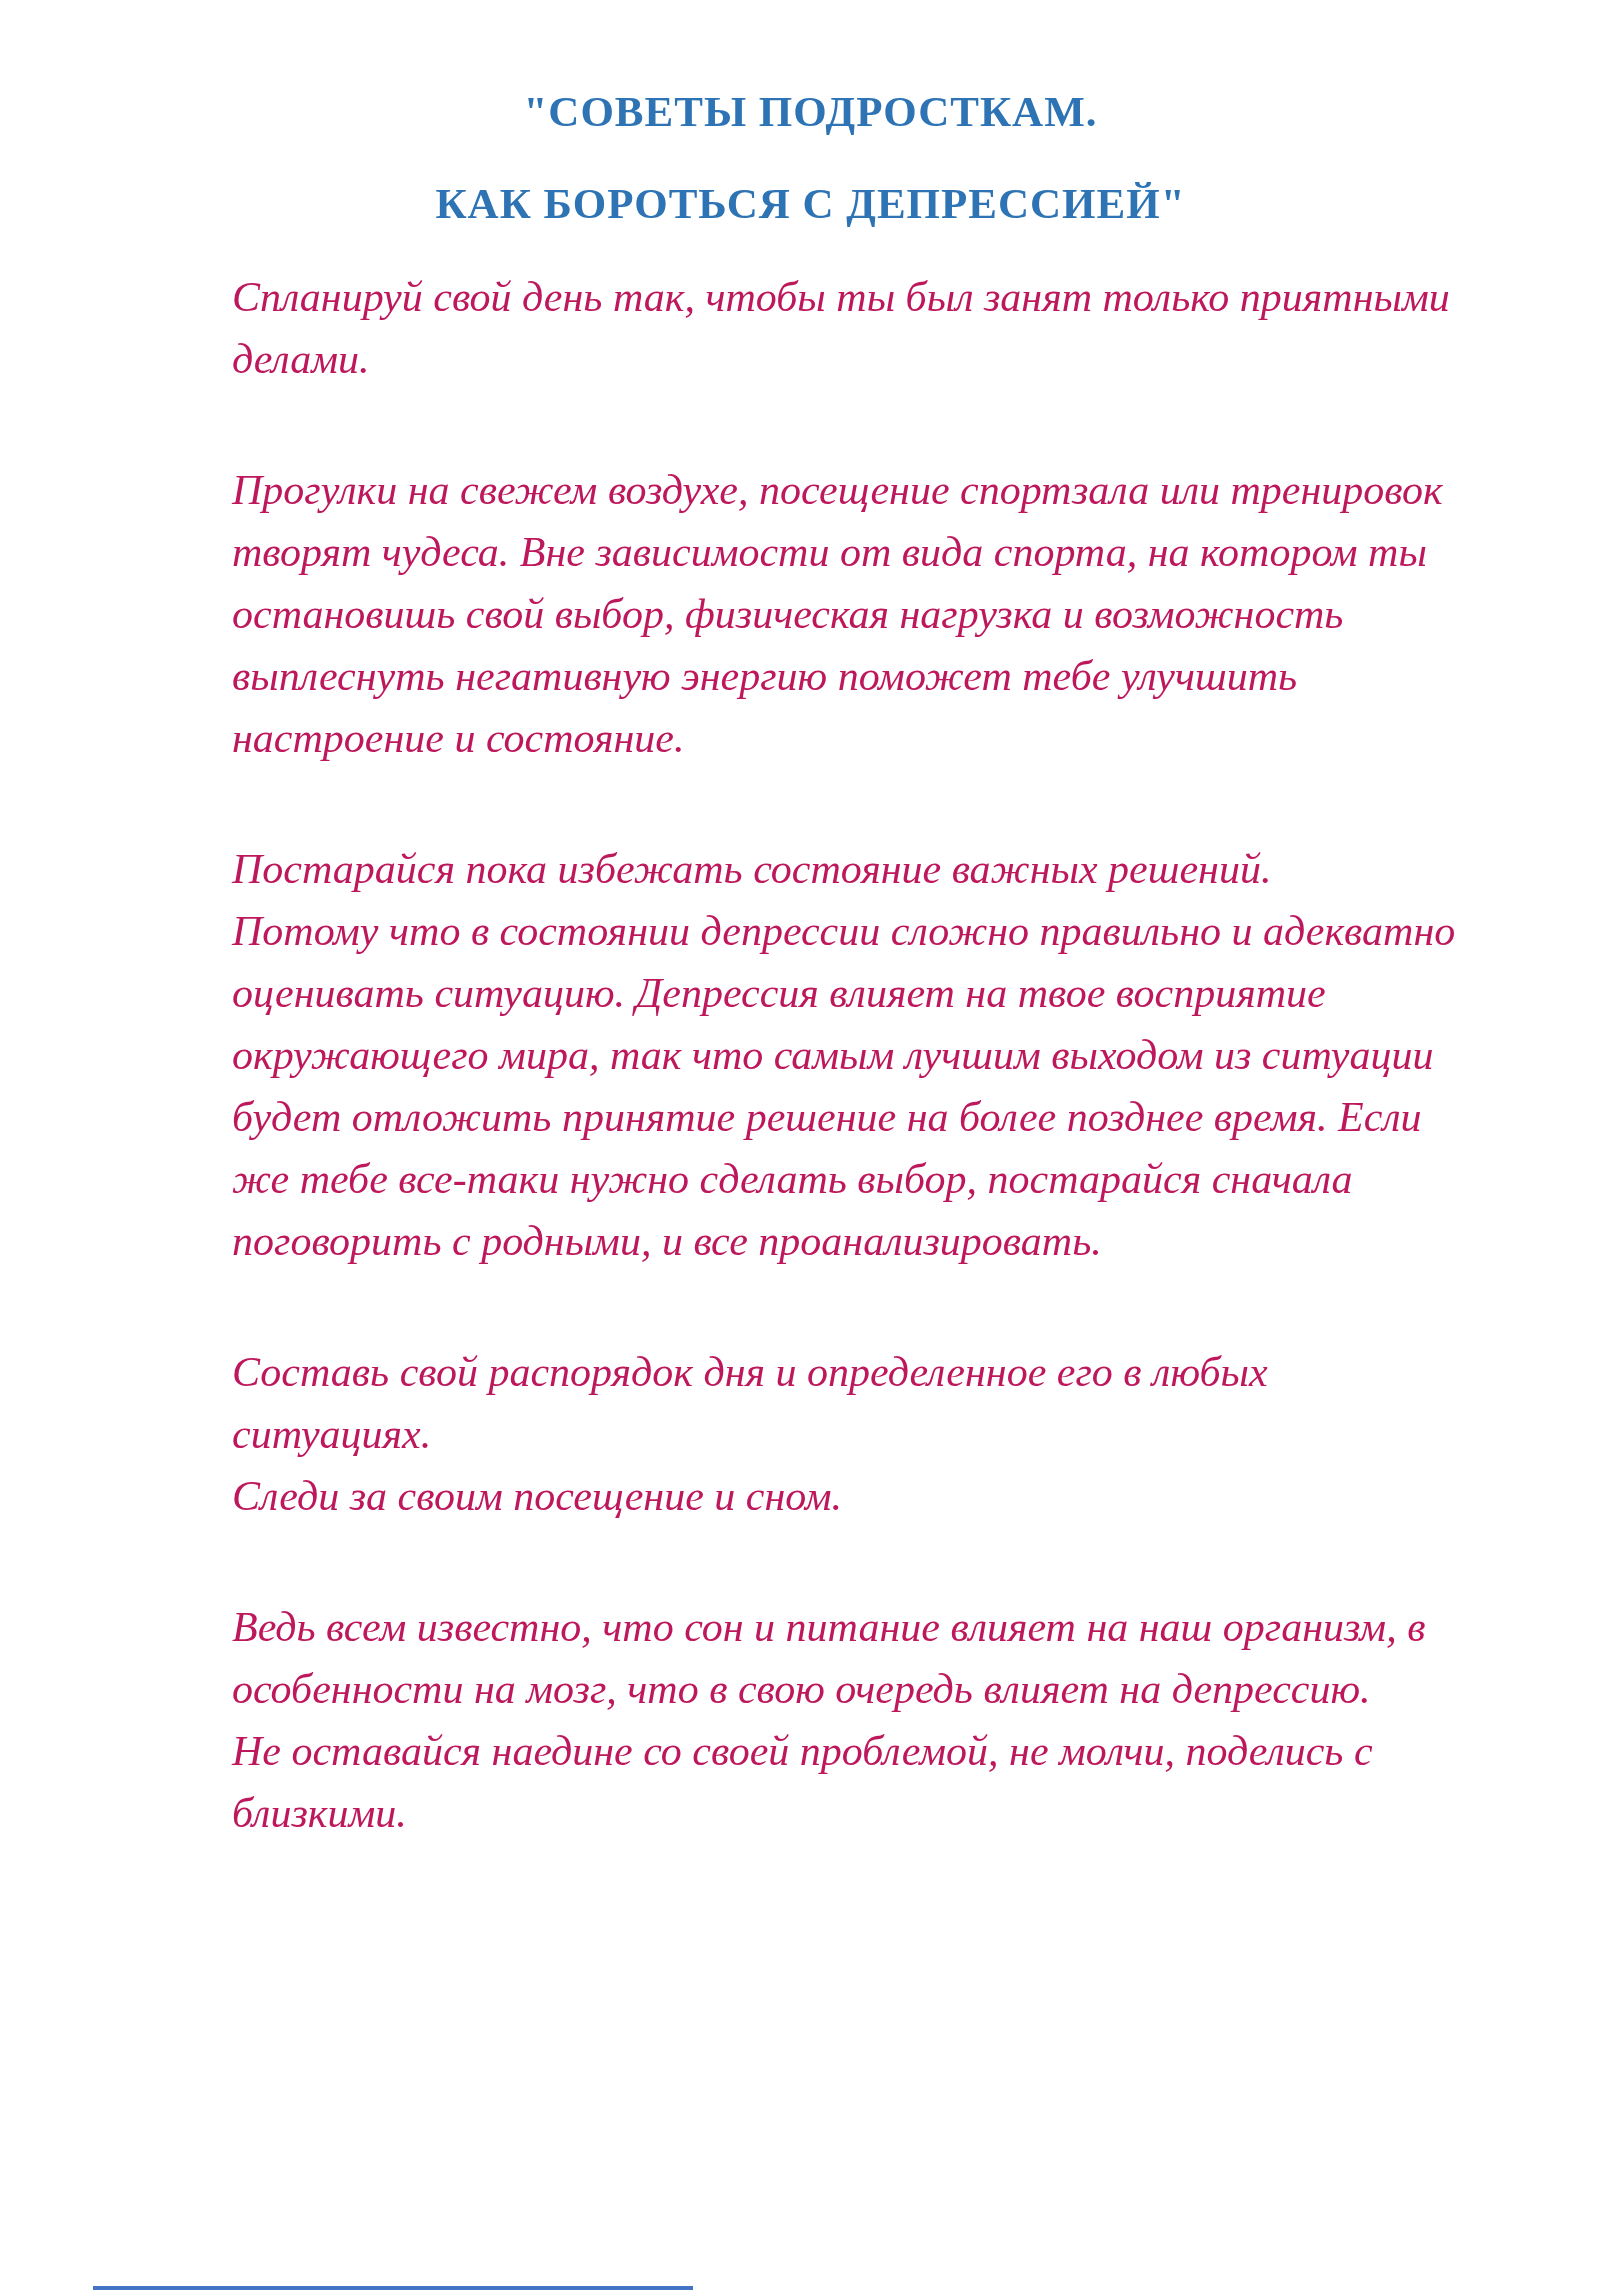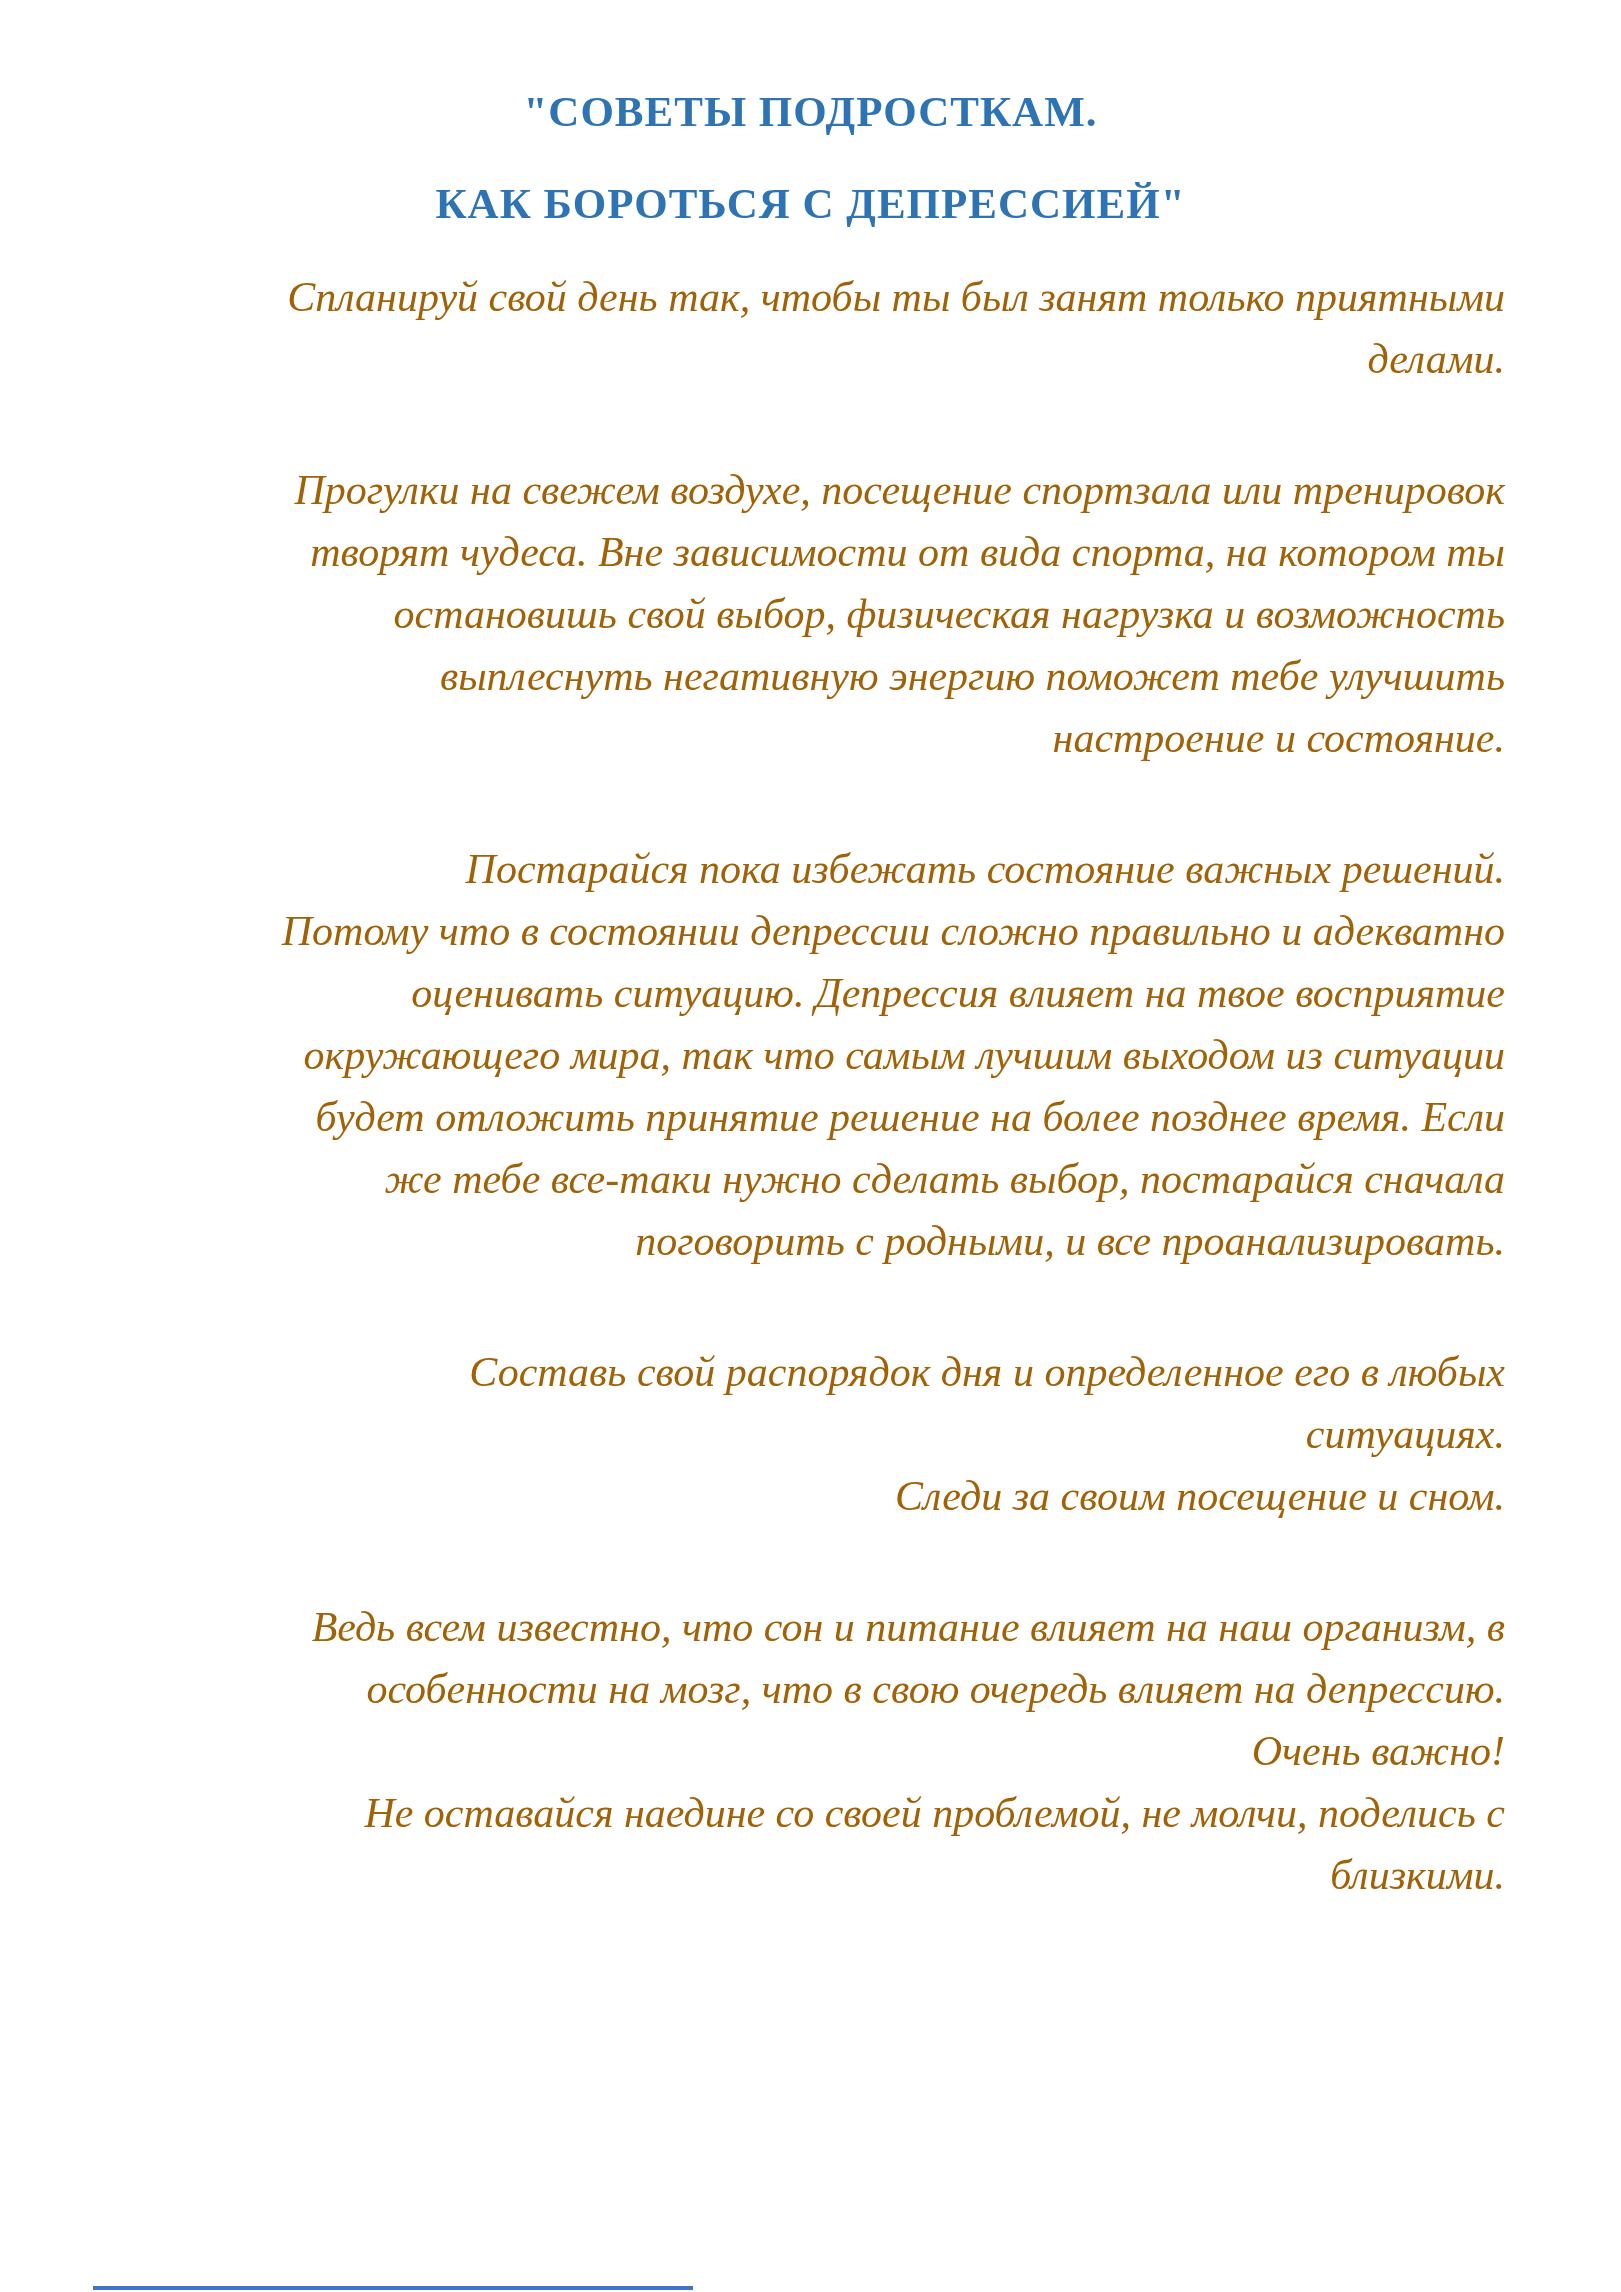--- a/index.html
+++ b/index.html
@@ -49,21 +49,21 @@
 </head>
 <body>
 
 <div class="page">
 
   <div class="doc-title" style="color: rgb(46, 116, 181);">
     <p class="t-line1">"СОВЕТЫ ПОДРОСТКАМ.</p>
     <p class="t-line2">КАК БОРОТЬСЯ С ДЕПРЕССИЕЙ"</p>
   </div>
 
-  <div class="doc-body" style="color: #a16207; text-align: right;">
+  <div class="doc-body" style="color: #be185d;">
 
     <div class="section">
       <p>Спланируй свой день так, чтобы ты был занят только приятными
 делами.</p>
     </div>
 
     <div class="section">
       <p>Прогулки на свежем воздухе, посещение спортзала или тренировок
 творят чудеса. Вне зависимости от вида спорта, на котором ты
 остановишь свой выбор, физическая нагрузка и возможность
@@ -83,21 +83,20 @@
 
     <div class="section">
       <p>Составь свой распорядок дня и определенное его в любых
 ситуациях.</p>
       <p>Следи за своим посещение и сном.</p>
     </div>
 
     <div class="section">
       <p>Ведь всем известно, что сон и питание влияет на наш организм, в
 особенности на мозг, что в свою очередь влияет на депрессию.</p>
-      <p>Очень важно!</p>
       <p>Не оставайся наедине со своей проблемой, не молчи, поделись с
 близкими.</p>
     </div>
 
   </div>
 
   <div class="bottom-rule" style="background: rgb(68, 114, 196);"></div>
 
 </div>
 

